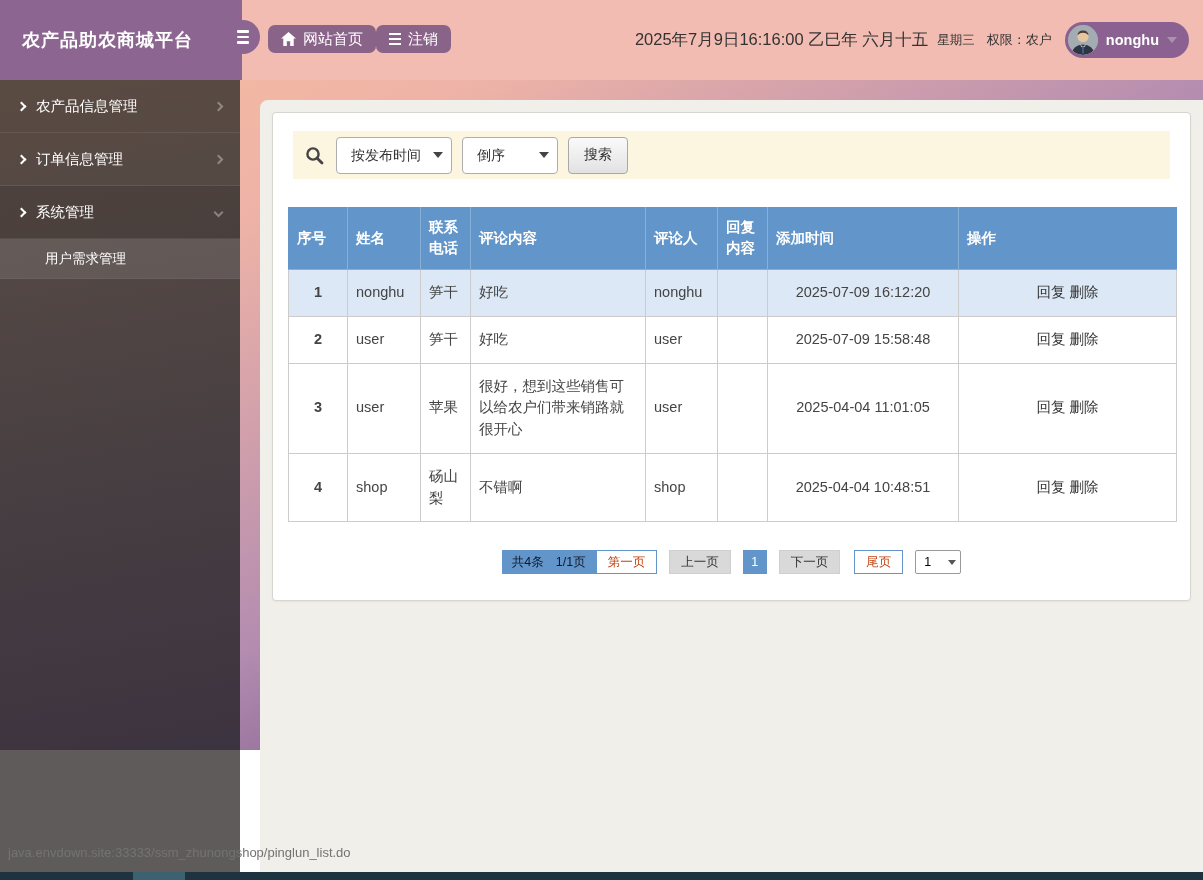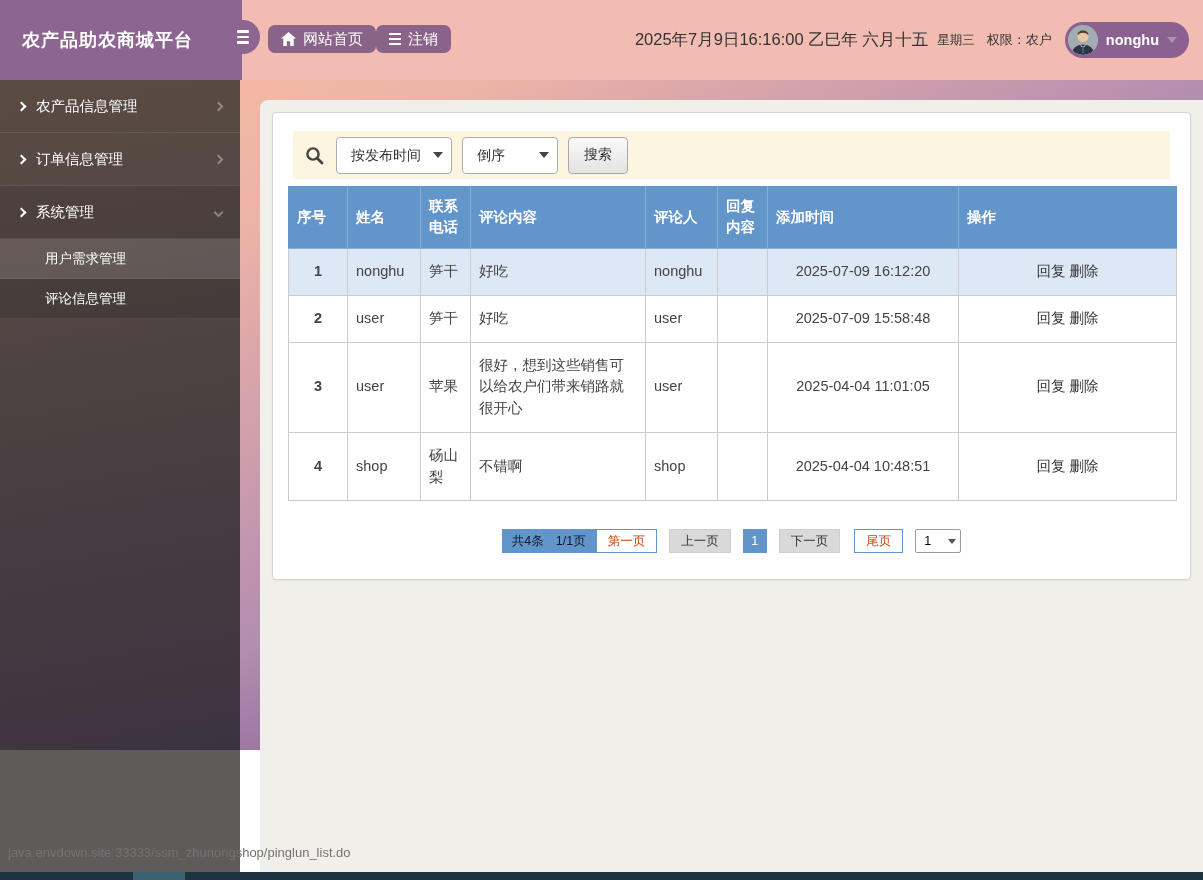--- a/index.html
+++ b/index.html
@@ -55,21 +55,21 @@
   .status-url { position:absolute; left:8px; top:845px; font-size:13px; color:#737373; white-space:nowrap; z-index:5;text-align:center; }
 
   
   .content { position:absolute; left:260px; top:100px; width:943px; height:772px;
     background:#f0efe9; border-top-left-radius:8px; }
   .panel { margin:12px; width:919px; background:#fff; border:1px solid #d6d5d0; border-radius:4px;
     box-shadow:0 1px 2px rgba(0,0,0,0.05); overflow:hidden; }
   .panel-header { height:44px; line-height:44px; padding-left:20px; font-size:15px; color:#444;
     background:linear-gradient(#fbfaf8,#f0efeb); border-bottom:1px solid #d8d7d2; }
 
-  .search-band { margin:18px 20px 7px; height:48px; background:#fcf5df; display:flex; align-items:center;
+  .search-band { margin:18px 20px 28px; height:48px; background:#fcf5df; display:flex; align-items:center;
     padding:0 12px; gap:10px; }
   .mag { flex:none; margin-right:2px; }
   .sel-wrap { position:relative; }
   .sel-wrap select { height:37px; border:1px solid #adadad; border-radius:4px; background:#fff; color:#333;
     font-size:14px; font-family:inherit; padding:0 28px 0 14px; appearance:none; -webkit-appearance:none; cursor:pointer; }
   .sel-wrap .sel-caret { position:absolute; right:9px; top:50%; margin-top:-3px; width:0; height:0; pointer-events:none;
     border-left:5px solid transparent; border-right:5px solid transparent; border-top:6px solid #444; }
   .search-btn { height:37px; padding:0 15px; background:linear-gradient(#fafafa,#e2e2e2); border:1px solid #a8a8a8;
     border-radius:4px; font-size:14px; color:#333; cursor:pointer; font-family:inherit; }
 
@@ -176,23 +176,20 @@
       <span class="chev r faded"></span>
     </div>
     <div class="menu-item open">
       <span class="chev r"></span>
       <span class="label">系统管理</span>
       <span class="chev d faded"></span>
     </div>
     <div class="submenu-item hovered">
       <span>用户需求管理</span>
     </div>
-    <div class="submenu-item current">
-      <span>评论信息管理</span>
-    </div>
   </div>
   <div class="sidebar-gray"></div>
   <div class="status-url">java.envdown.site:33333/ssm_zhunongshop/pinglun_list.do</div>
 
   <div class="content">
     <div class="panel">
 
       <div class="search-band">
         <svg class="mag" width="19" height="19" viewBox="0 0 19 19">
           <circle cx="8" cy="8" r="5.6" fill="none" stroke="#444" stroke-width="2.4"></circle>

